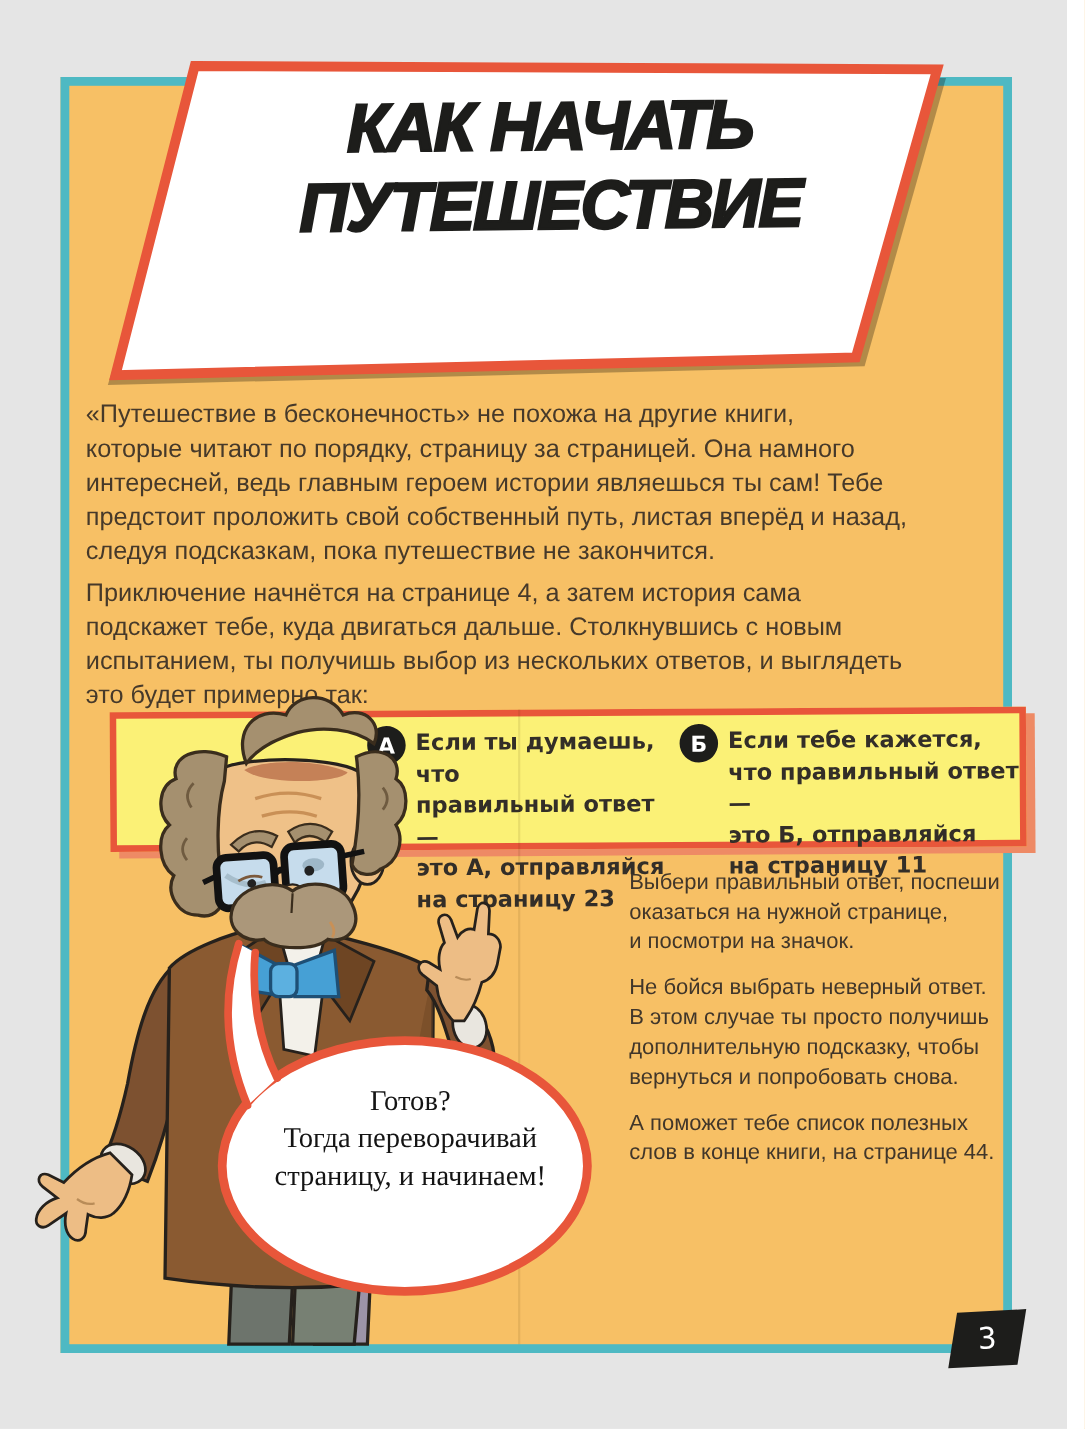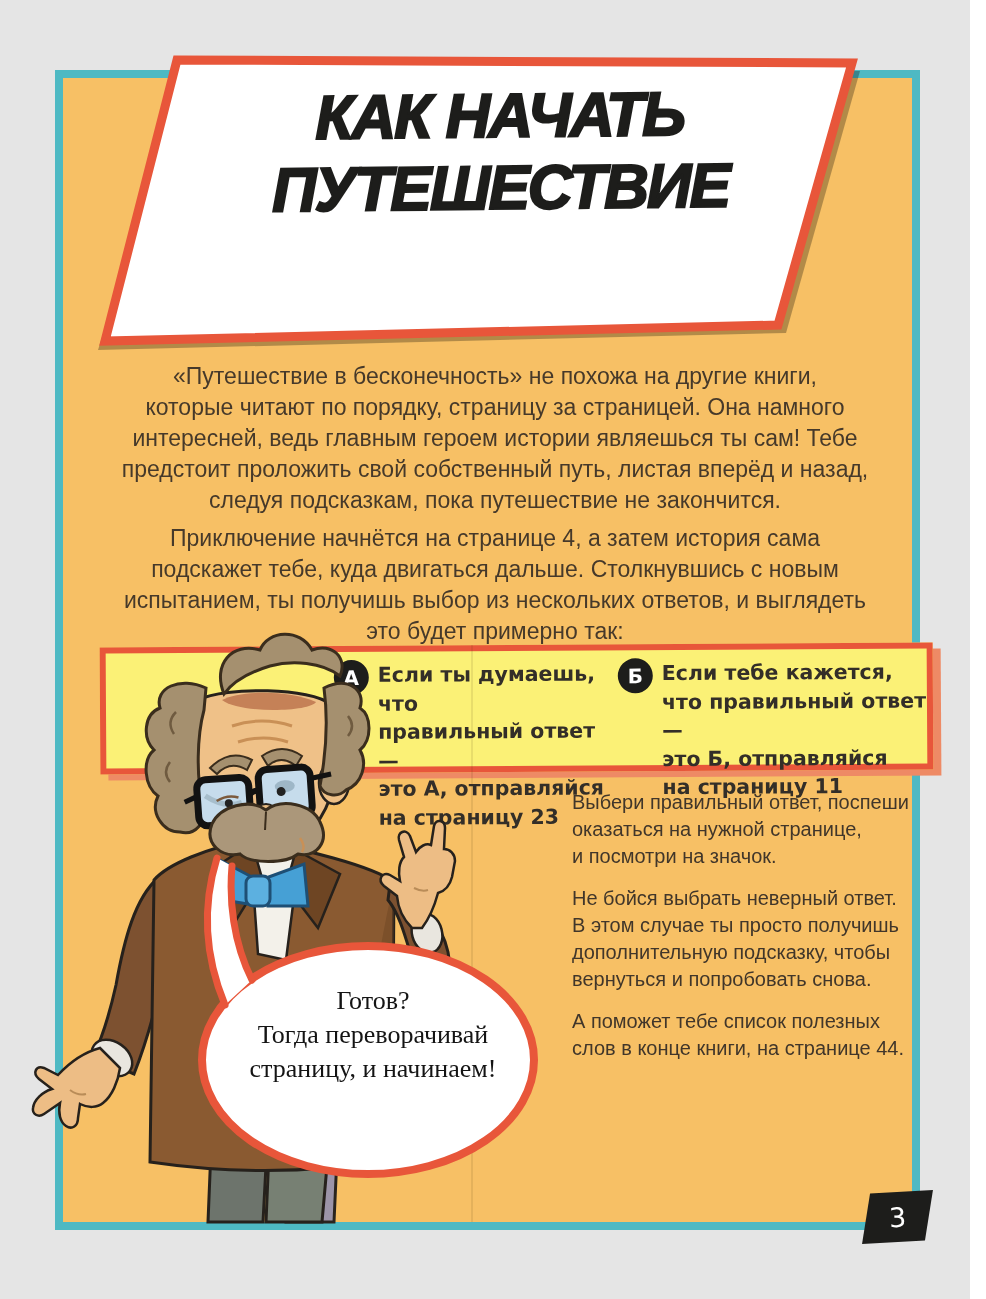--- a/index.html
+++ b/index.html
@@ -30,21 +30,21 @@
     -webkit-text-stroke:2.2px var(--ink);
     white-space:pre-line;transform:rotate(-0.6deg);
   }
   .subtitle-text{
     position:absolute;left:175px;top:224px;width:650px;z-index:6;
     text-align:center;font-size:25px;line-height:30px;color:#3e3a35;
     white-space:pre-line;
   }
   .intro-block{
     position:absolute;left:78px;top:361px;width:834px;z-index:2;
-    text-align:center;font-size:23px;line-height:31px;color:var(--body-brown);
+    font-size:23px;line-height:31px;color:var(--body-brown);
   }
   .intro-block p{white-space:pre-line;margin:0 0 7px 0;}
   .options-box{
     position:absolute;left:100px;top:645px;width:833px;height:127px;z-index:3;
     background:var(--yellow);border:6px solid var(--accent);
     transform:rotate(-0.35deg);box-shadow:8px 6px 0 var(--salmon);
   }
   .opt-badge{
     position:absolute;width:35px;height:35px;border-radius:50%;
     background:var(--ink);color:#fff;display:flex;align-items:center;justify-content:center;

